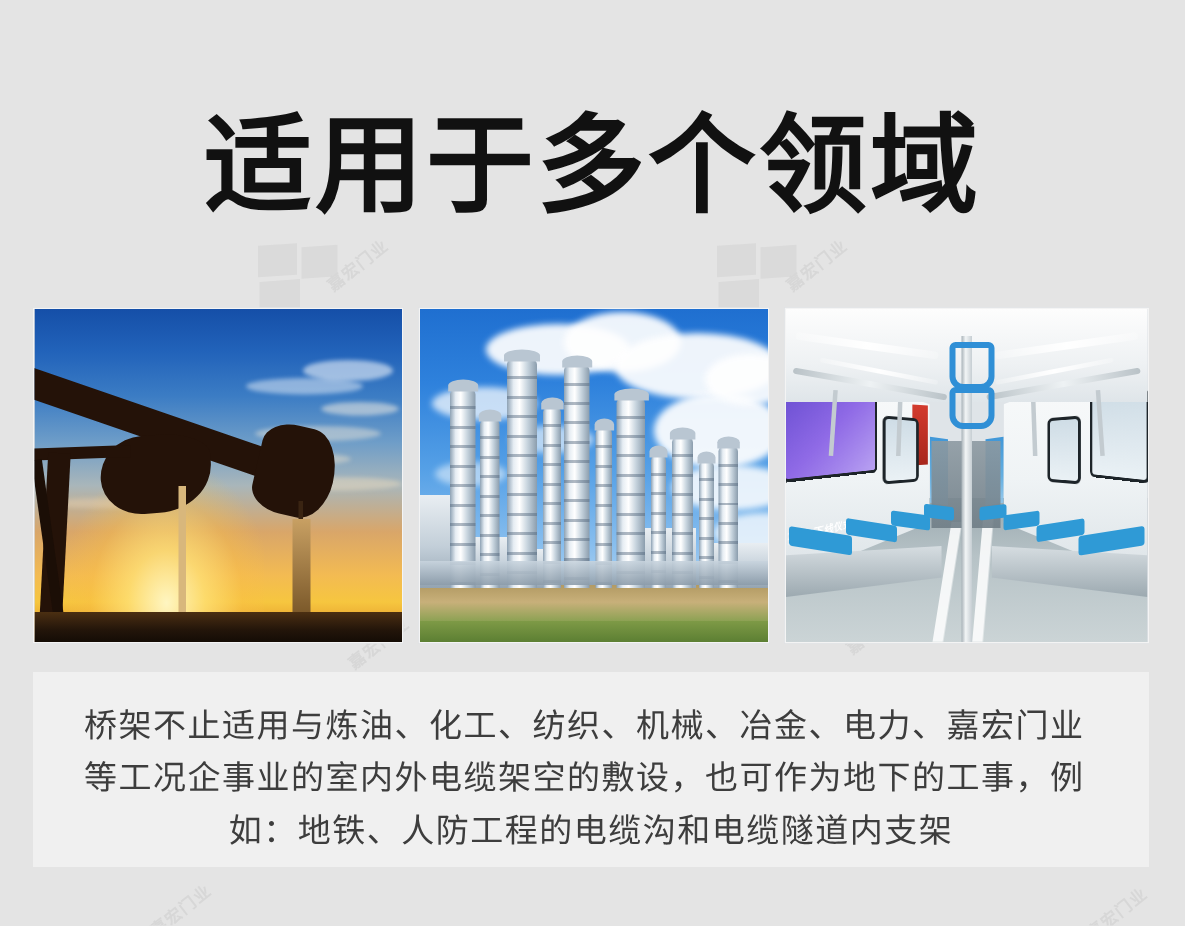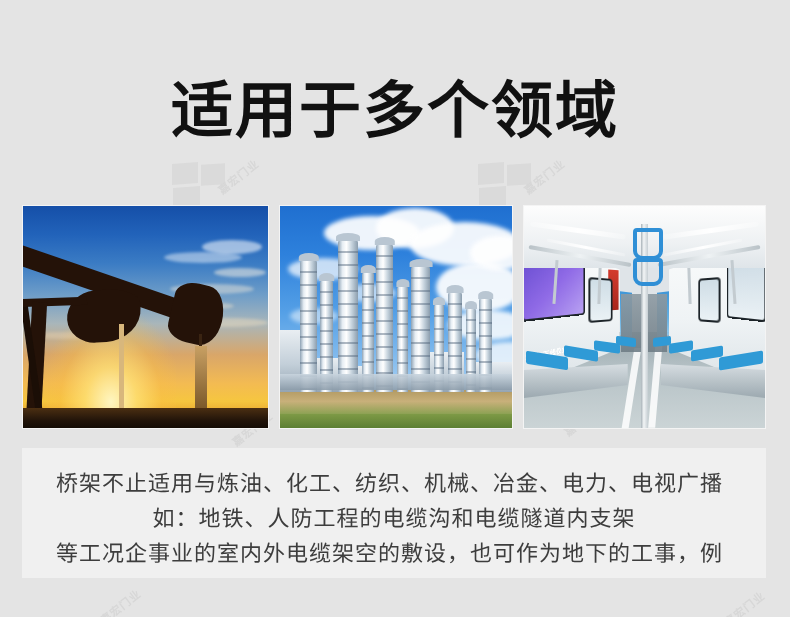--- a/index.html
+++ b/index.html
@@ -34,21 +34,21 @@
     letter-spacing: 0.5px;
     color: #262626;
     white-space: nowrap;
   }
   .heading-cn {
     position: absolute;
     top: 72px;
     left: 0;
     width: 790px;
     text-align: center;
-    font-size: 62px;
+    font-size: 72px;
     font-weight: 700;
     letter-spacing: 2px;
     color: #111111;
     line-height: 78px;
     white-space: nowrap;
   }
 
   
   .watermark {
     position: absolute;
@@ -643,18 +643,18 @@
         <div class="grab gb4"></div>
 
         <div class="pole"></div>
         <div class="handle h1"></div>
         <div class="handle h2"></div>
       </div>
     </div>
   </div>
 
   <div class="caption-panel">
-    <div class="caption-line">桥架不止适用与炼油、化工、纺织、机械、冶金、电力、电视广播</div>
+    <div class="caption-line">桥架不止适用与炼油、化工、纺织、机械、冶金、电力、嘉宏门业</div>
+    <div class="caption-line">等工况企事业的室内外电缆架空的敷设，也可作为地下的工事，例</div>
     <div class="caption-line center">如：地铁、人防工程的电缆沟和电缆隧道内支架</div>
-    <div class="caption-line">等工况企事业的室内外电缆架空的敷设，也可作为地下的工事，例</div>
   </div>
 
 </div>
 
 </body></html>

